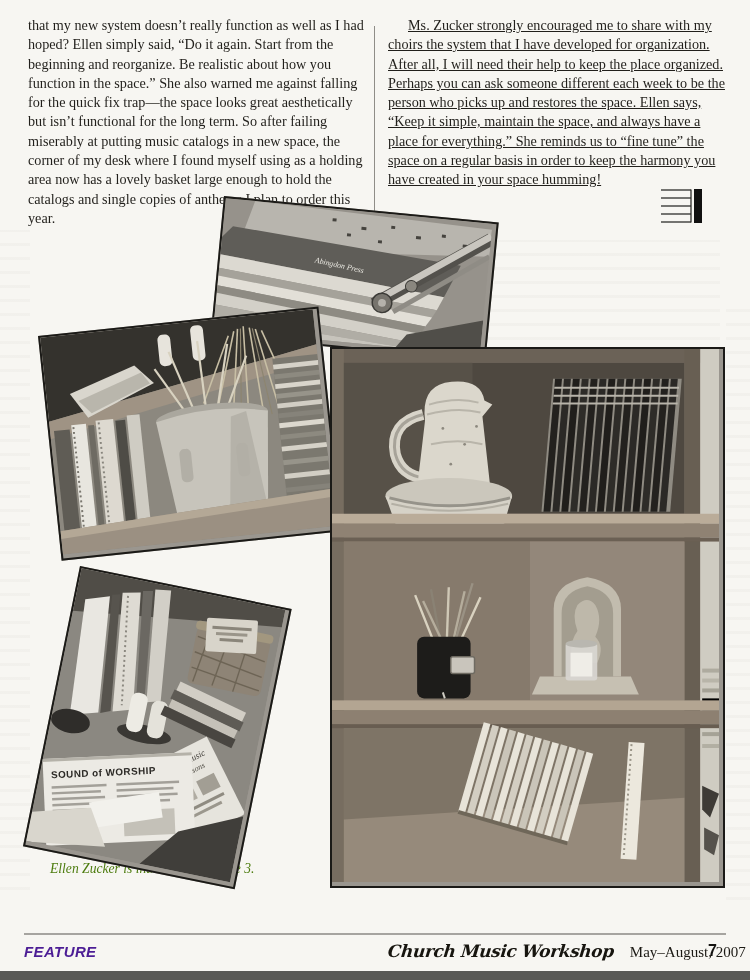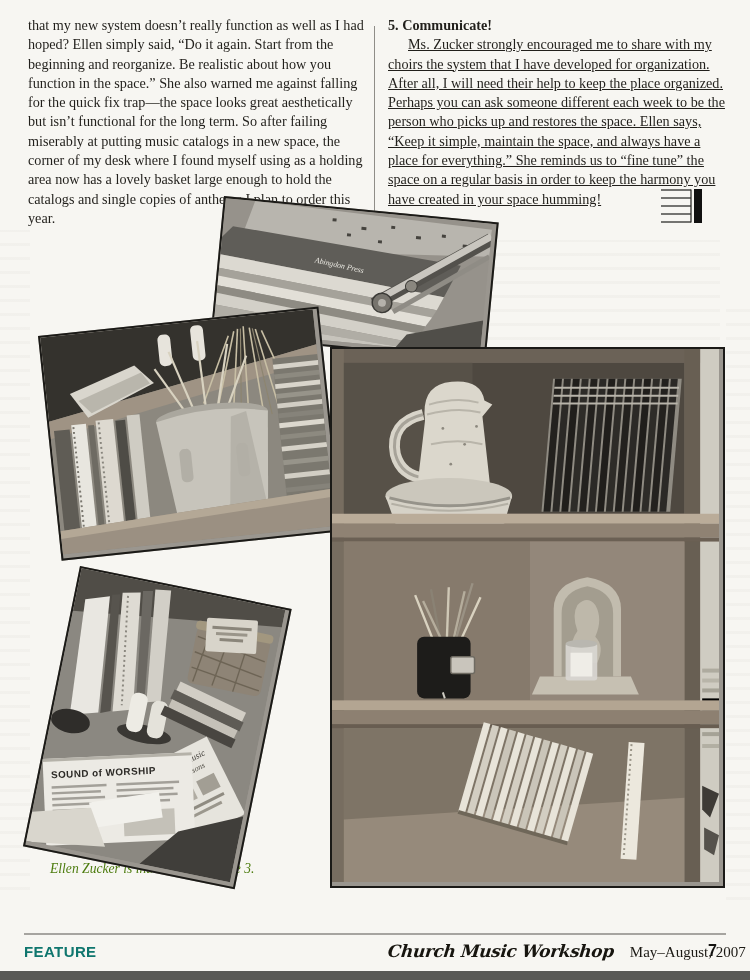--- a/index.html
+++ b/index.html
@@ -21,21 +21,21 @@
   .endmark{position:absolute;left:661px;top:186px;}
   .photo{position:absolute;border:2px solid #1b1a17;background:#9a968f;transform-origin:top left;}
   .photo svg{display:block;}
   #photo1{left:224px;top:196px;width:272px;height:136px;transform:rotate(5.5deg);z-index:1;}
   #photo2{left:38px;top:336px;width:278px;height:222px;transform:rotate(-6deg);z-index:2;}
   #photo3{left:80px;top:566px;width:212px;height:282px;transform:rotate(11.5deg);z-index:3;}
   #photo4{left:330px;top:347px;width:391px;height:537px;z-index:4;}
   .caption{position:absolute;left:50px;top:861px;font-style:italic;font-size:13.6px;color:#4d7c0f;}
   .footer-rule{position:absolute;left:24px;top:933px;width:702px;height:2px;background:#a6a4a0;}
   .feature{position:absolute;left:24px;top:943px;font-family:"Liberation Sans",sans-serif;
-    font-weight:700;font-size:15px;letter-spacing:.4px;color:#0f766e;}
+    font-weight:700;font-size:15px;letter-spacing:.4px;color:#4c1d95;font-style:italic;}
   .journal-line{position:absolute;left:388px;top:941px;white-space:nowrap;}
   .journal-title{font-family:"DejaVu Serif",serif;font-style:italic;font-weight:700;
     font-size:17px;letter-spacing:-.4px;display:inline-block;transform:skewX(-6deg);color:#17150f;}
   .journal-date{font-size:15px;color:#1c1a15;margin-left:16px;}
   .page-num{position:absolute;left:708px;top:942px;font-family:"Liberation Sans",sans-serif;
     font-weight:700;font-size:16px;color:#141311;}
   .scan-bar{position:absolute;left:0;top:971px;width:750px;height:9px;background:#595956;}
 </style>
 </head>
 <body>
@@ -44,21 +44,20 @@
 
   <div class="bleed" style="left:0;top:230px;width:30px;height:660px;"></div>
   <div class="bleed" style="left:470px;top:240px;width:250px;height:100px;"></div>
   <div class="bleed" style="left:726px;top:300px;width:24px;height:600px;"></div>
 
   <div class="col col-left">
     <p>that my new system doesn’t really function as well as I had hoped? Ellen simply said, “Do it again. Start from the beginning and reorganize. Be realistic about how you function in the space.” She also warned me against falling for the quick fix trap—the space looks great aesthetically but isn’t functional for the long term. So after failing miserably at putting music catalogs in a new space, the corner of my desk where I found myself using as a holding area now has a lovely basket large enough to hold the catalogs and single copies of anthems I plan to order this year.</p>
   </div>
   <div class="divider"></div>
   <div class="col col-right">
-    <h3>5. Communicate!</h3>
     <p>Ms. Zucker strongly encouraged me to share with my choirs the system that I have developed for organization. After all, I will need their help to keep the place organized. Perhaps you can ask someone different each week to be the person who picks up and restores the space. Ellen says, “Keep it simple, maintain the space, and always have a place for everything.” She reminds us to “fine tune” the space on a regular basis in order to keep the harmony you have created in your space humming!</p>
   </div>
 
   <div class="endmark">
     <svg width="42" height="38" viewBox="0 0 42 38">
       <g stroke="#2e2d2a" stroke-width="1.3">
         <line x1="0" y1="4" x2="30" y2="4"></line>
           <line x1="0" y1="12" x2="30" y2="12"></line>
         <line x1="0" y1="20" x2="30" y2="20"></line>
           <line x1="0" y1="28" x2="30" y2="28"></line>

